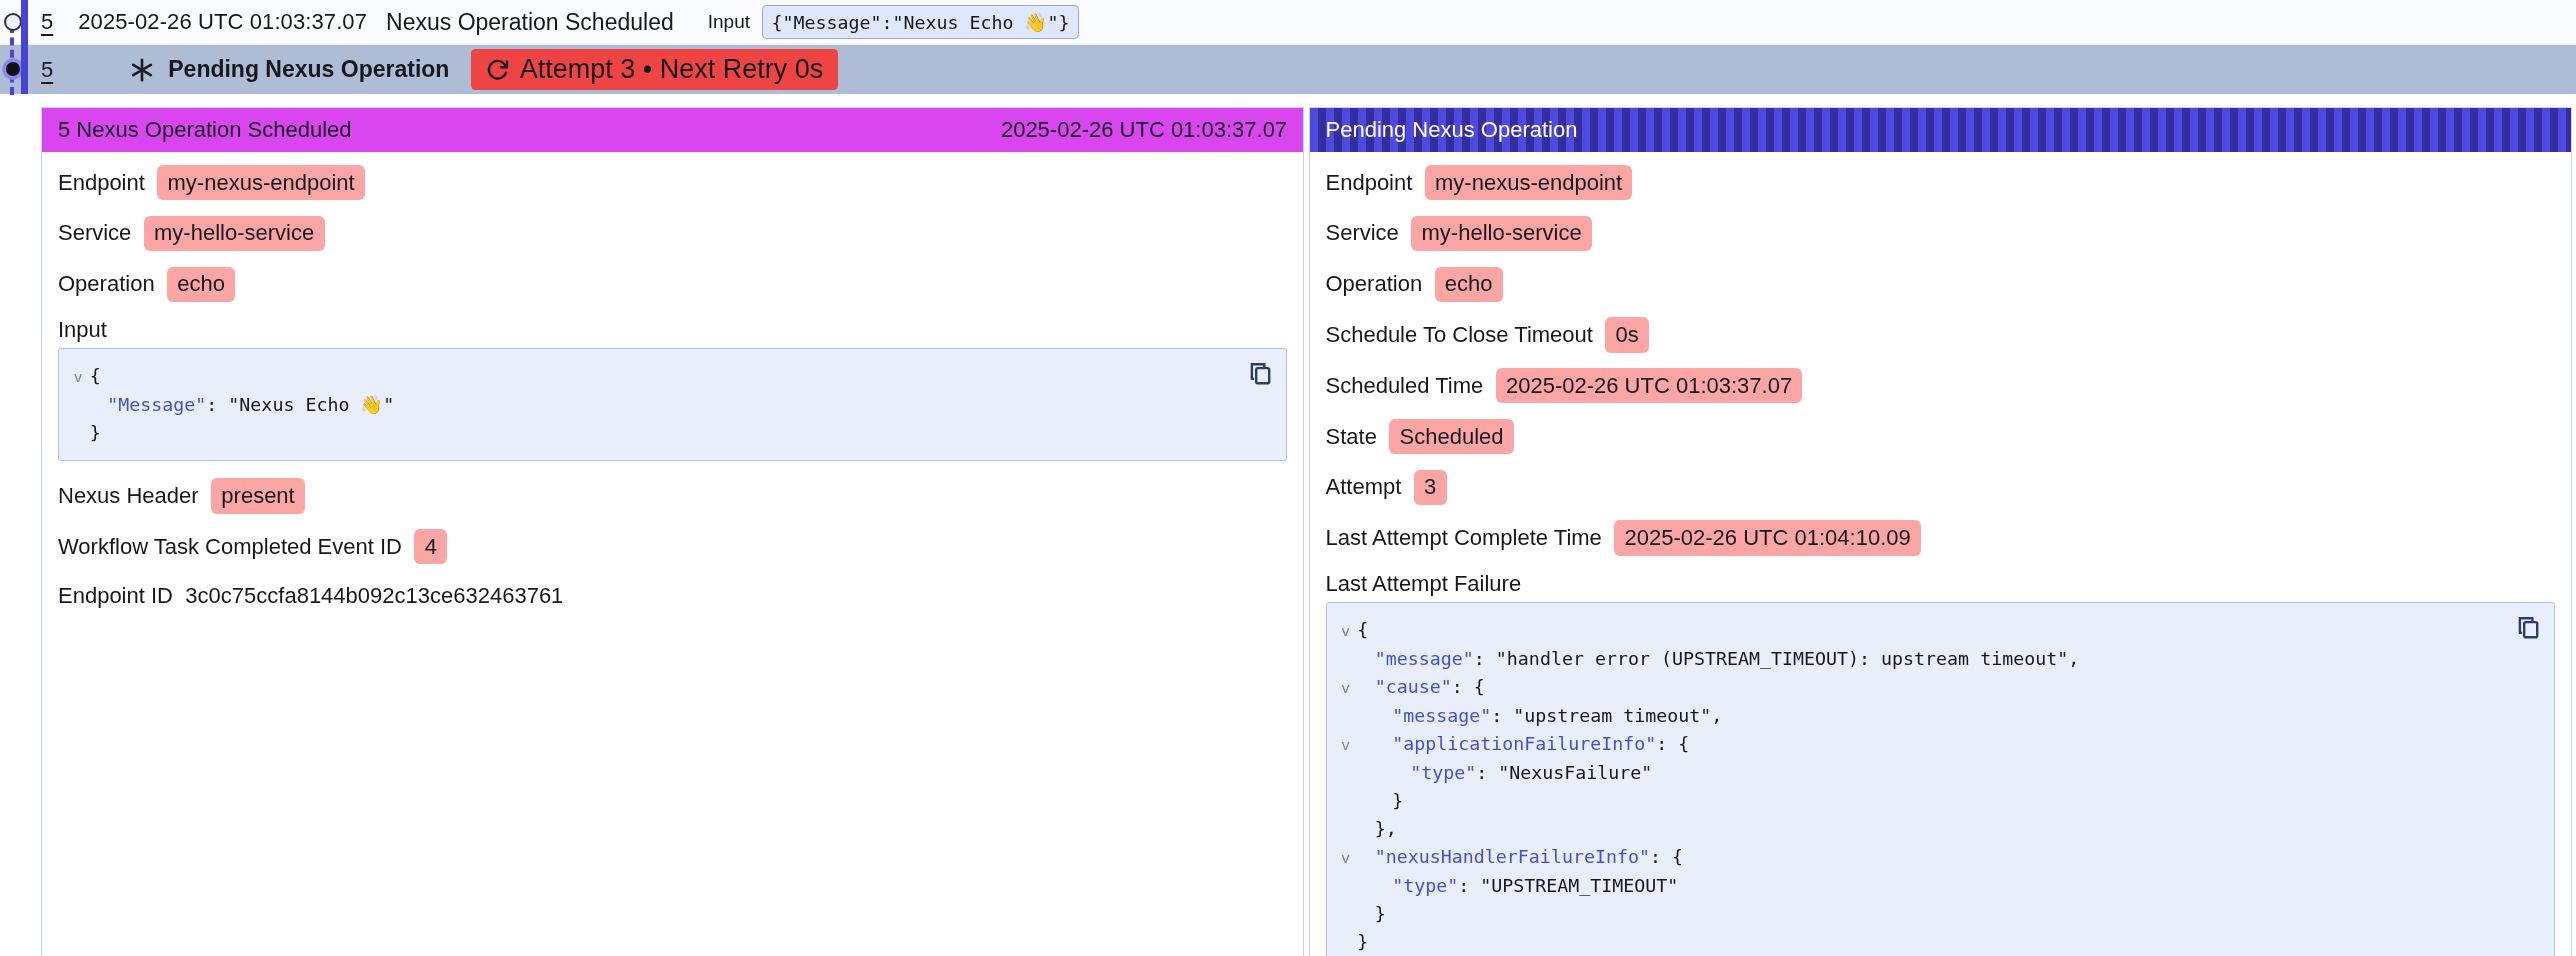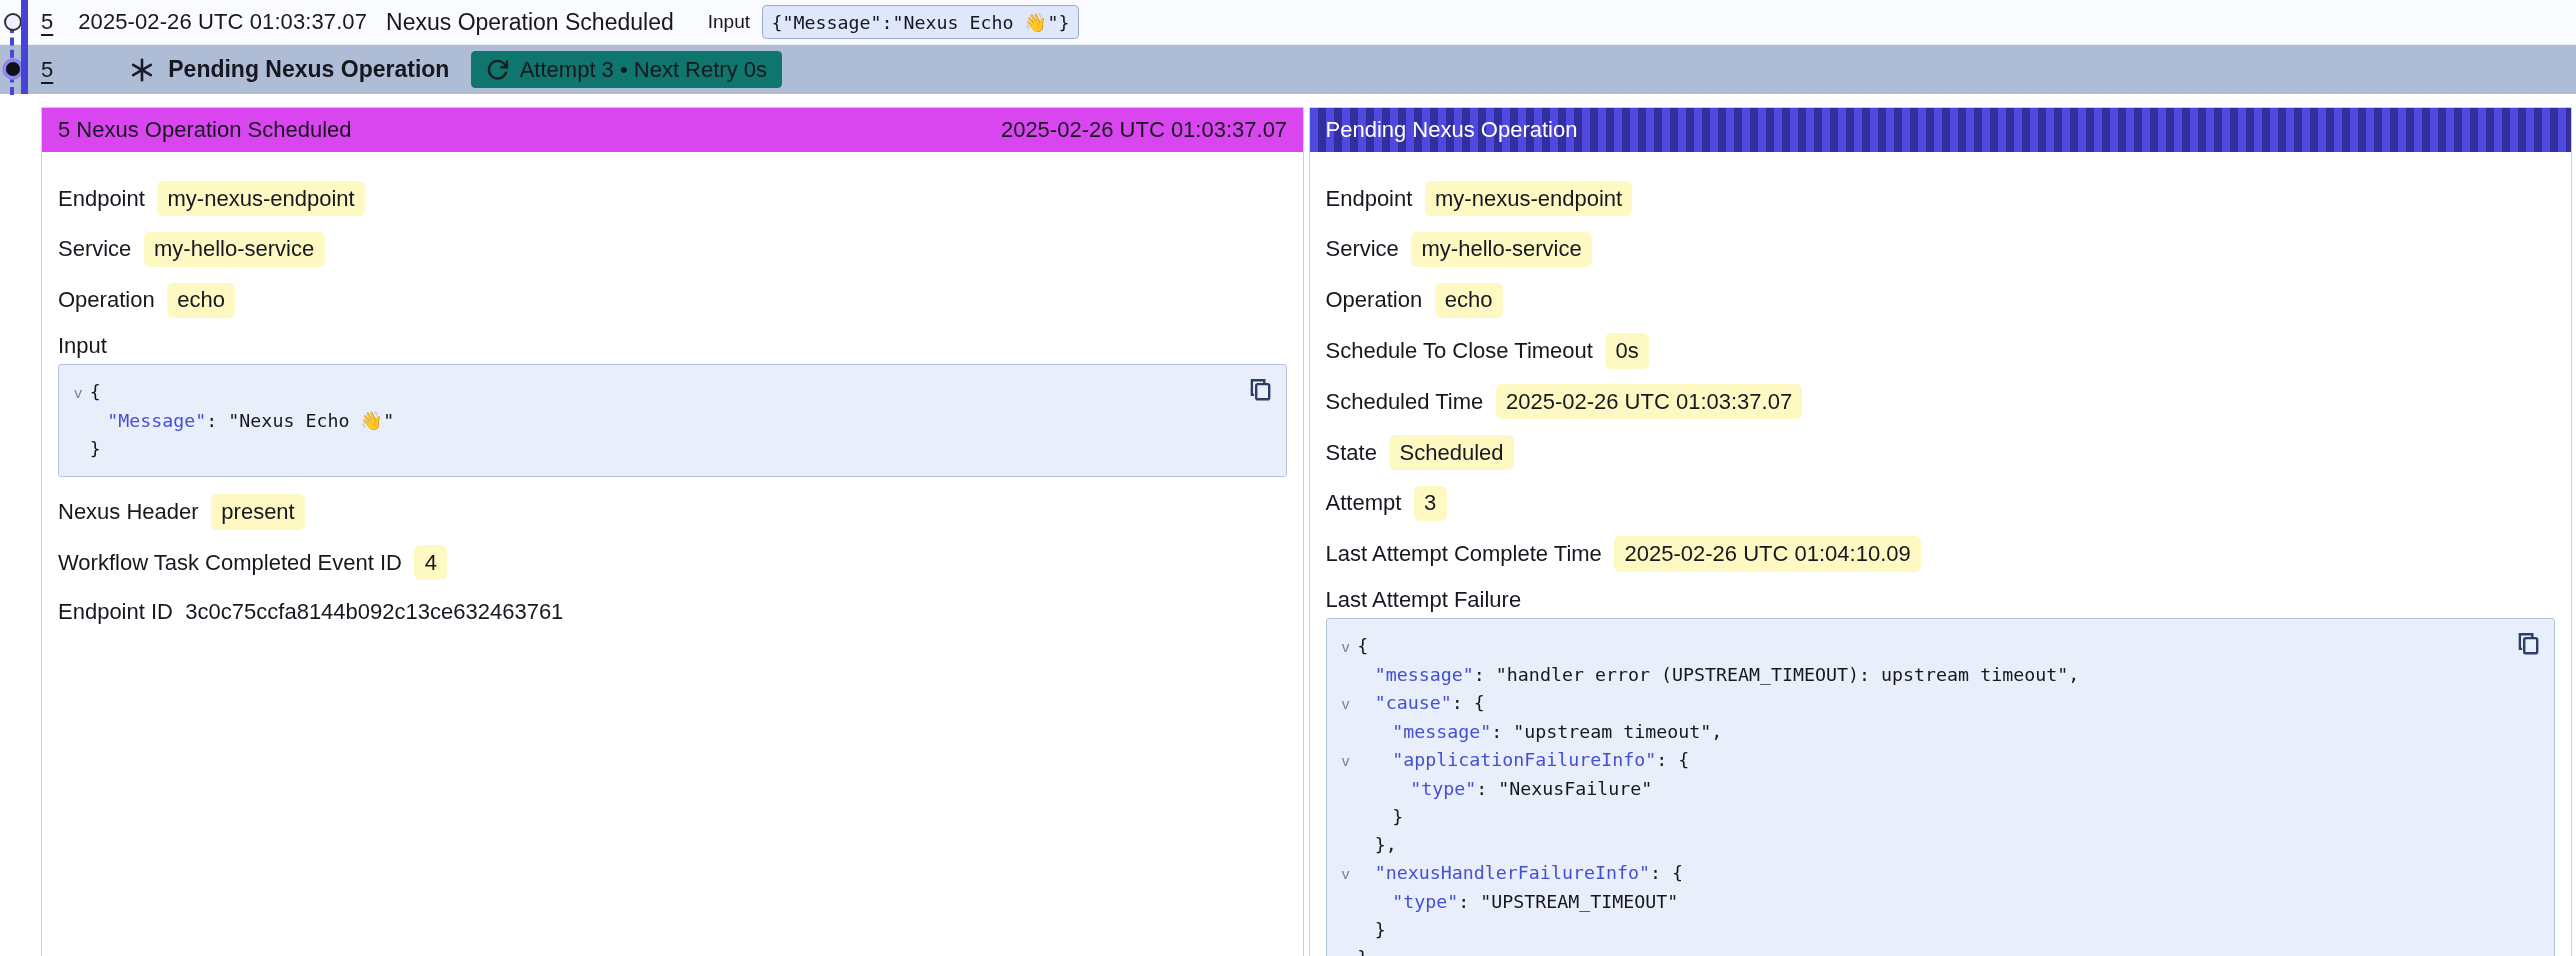--- a/index.html
+++ b/index.html
@@ -25,35 +25,35 @@
     display:flex;align-items:center;padding-left:41px;font-size:22px;}
   .event-id{color:#17171f;text-decoration:underline;text-underline-offset:5.1px;cursor:pointer;}
   .event-time{margin-left:25px;letter-spacing:0.1px;}
   .event-title{margin-left:19px;font-weight:400;font-size:23px;}
   .input-label{margin-left:34px;font-size:19px;}
   .inline-code-chip{margin-left:11.7px;font-family:"DejaVu Sans Mono",monospace;font-size:18.3px;
     background:#dfe7fa;border:1.5px solid #9aa9cd;border-radius:4.4px;padding:1.5px 8.8px;line-height:29px;}
   .pending-icon{margin-left:76px;display:inline-flex;}
   .pending-title{margin-left:13px;font-weight:700;font-size:23px;}
   .retry-badge{margin-left:22px;display:inline-flex;align-items:center;gap:10.3px;
-    background:#0f766e;border-radius:4.4px;padding:5.1px 14.6px;font-size:22px;color:#17171f;}
+    background:#ef4444;border-radius:4.4px;padding:5.1px 14.6px;font-size:27px;color:#17171f;}
   
   .panels{position:absolute;top:107px;left:41px;right:4.4px;bottom:-29px;
     display:flex;gap:4.4px;align-items:stretch;}
   .panel{flex:1;background:#ffffff;box-sizing:border-box;
     border:0.7px solid #c6d2e8;border-bottom:none;}
   .panel-header{height:44px;display:flex;align-items:center;justify-content:space-between;
     padding:0 16px;font-size:22px;}
   .left-header{background:#d946ef;}
   .right-header{background:repeating-linear-gradient(90deg,#4f49df 0 8px,#332e9e 8px 16px);color:#ffffff;}
-  .panel-body{padding:29px 16px 16px;}
+  .panel-body{padding:13px 16px 16px;}
   .field-row{display:flex;align-items:center;margin-bottom:15.4px;min-height:31.5px;font-size:22px;}
   .field-row.label-only{margin-bottom:4.4px;min-height:26px;}
   .field-label{margin-right:12.4px;}
-  .chip{background:#fef9c3;border-radius:5.9px;padding:3.7px 10.3px;line-height:28px;white-space:nowrap;}
+  .chip{background:#fca5a5;border-radius:5.9px;padding:3.7px 10.3px;line-height:28px;white-space:nowrap;}
   .link-value{color:#17171f;text-underline-offset:4.4px;cursor:pointer;}
   
   .code-block{position:relative;background:#e9eefb;border:0.7px solid #b4c2e2;border-radius:2.9px;
     padding:13px 59px 13px 7.3px;margin:2.9px 0 17.6px;
     font-family:"DejaVu Sans Mono",monospace;font-size:18.3px;line-height:28px;color:#17171f;}
   .code-line{display:flex;align-items:baseline;}
   .chev{width:23.4px;flex:none;text-align:center;color:#7a8294;font-size:15.4px;
     font-family:"Liberation Sans",sans-serif;cursor:pointer;}
   .code-content{white-space:pre;}
   .tok-key{color:#4450d2;}

